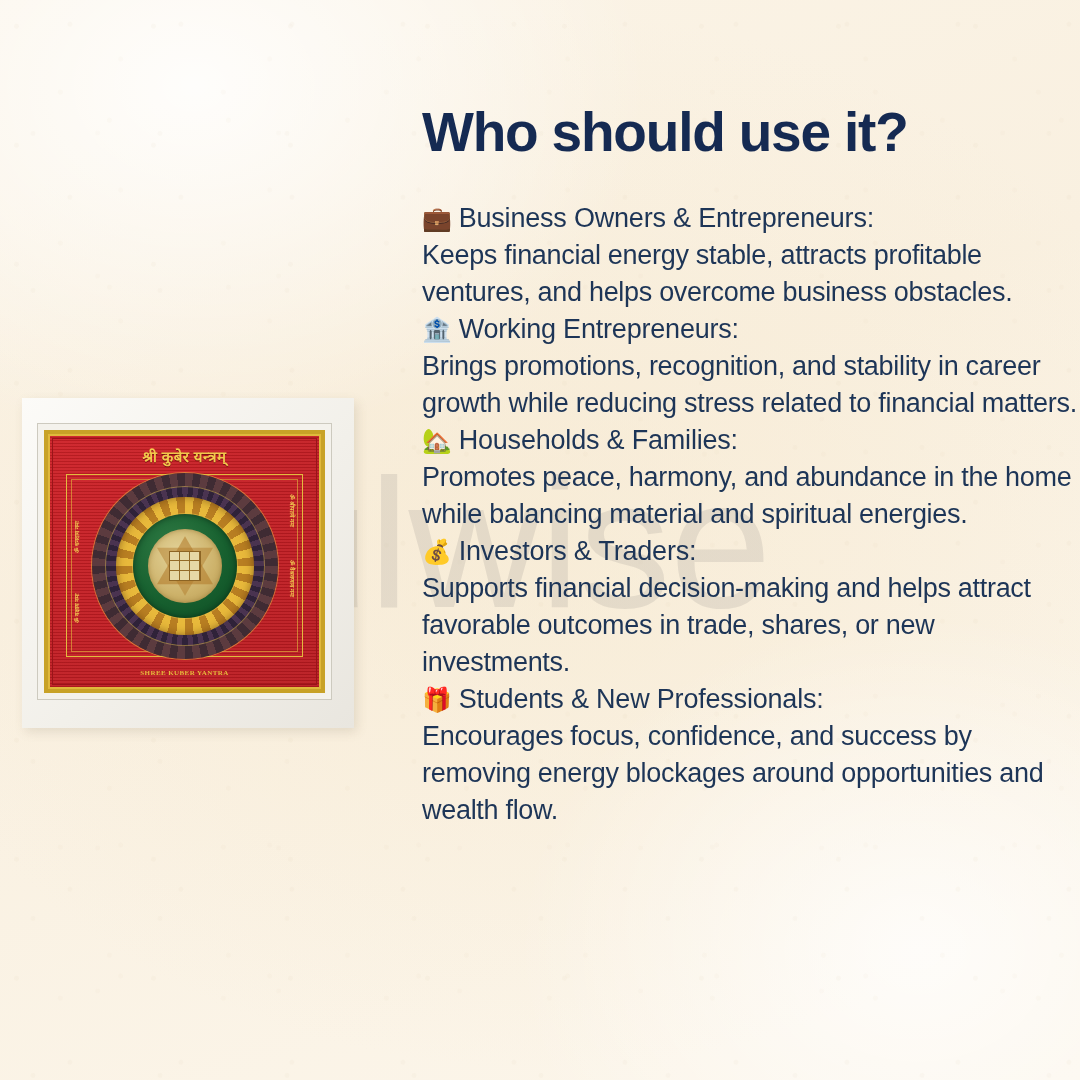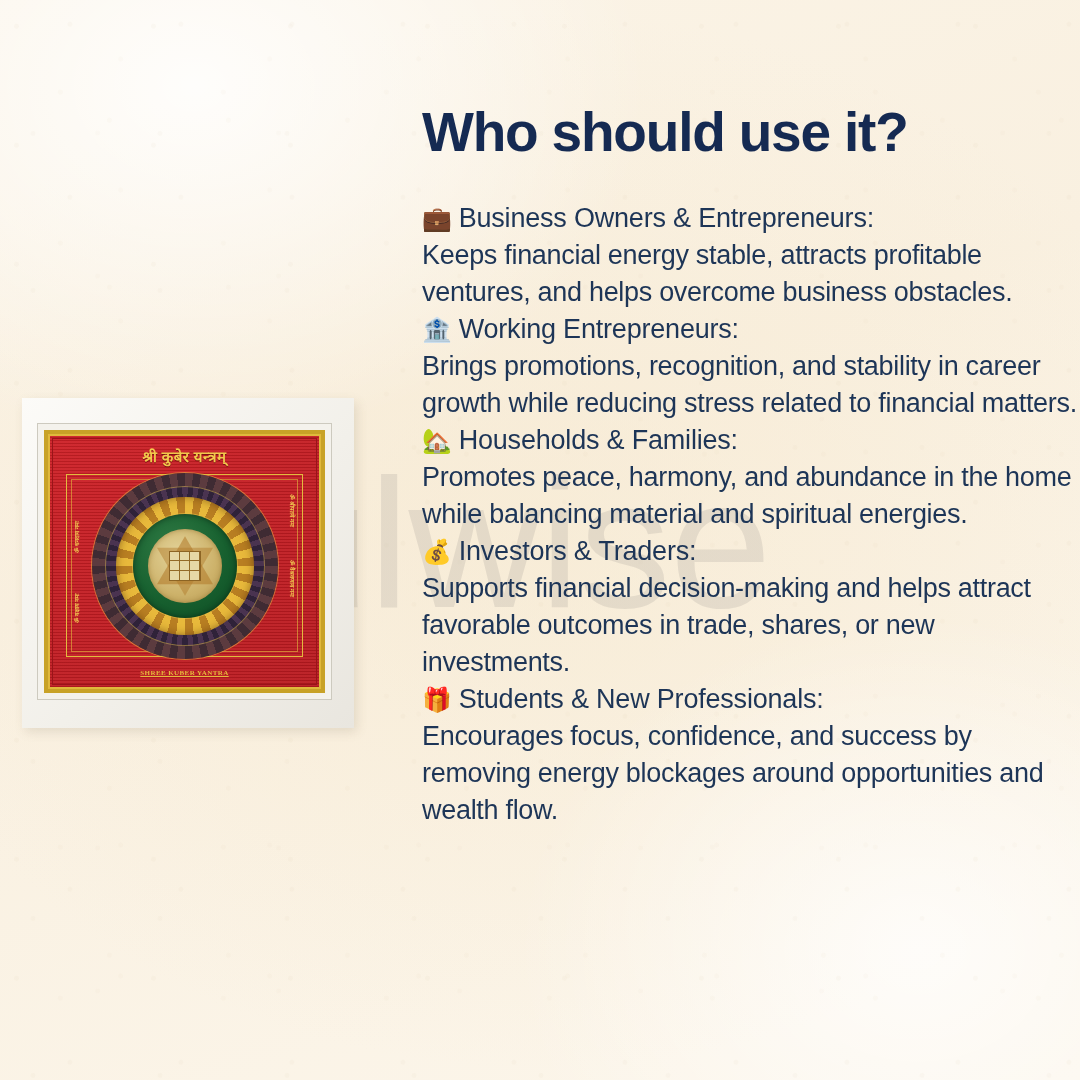--- a/index.html
+++ b/index.html
@@ -95,21 +95,20 @@
     font-family:"Liberation Serif", serif;
   }
   .yantra-footer{
     position:absolute; left:0; right:0; bottom:10px;
     text-align:center;
     font-size:7px;
     font-weight:700;
     color:#E7B93C;
     letter-spacing:.4px;
     font-family:"Liberation Serif", serif;
-    text-decoration:underline;
   }
   .yantra-box{
     position:absolute; left:16px; right:16px; top:38px; bottom:30px;
     border:1.5px solid #E2BA3E;
   }
   .yantra-box:before{
     content:""; position:absolute; inset:4px;
     border:1px solid rgba(226,186,62,.6);
   }
   

